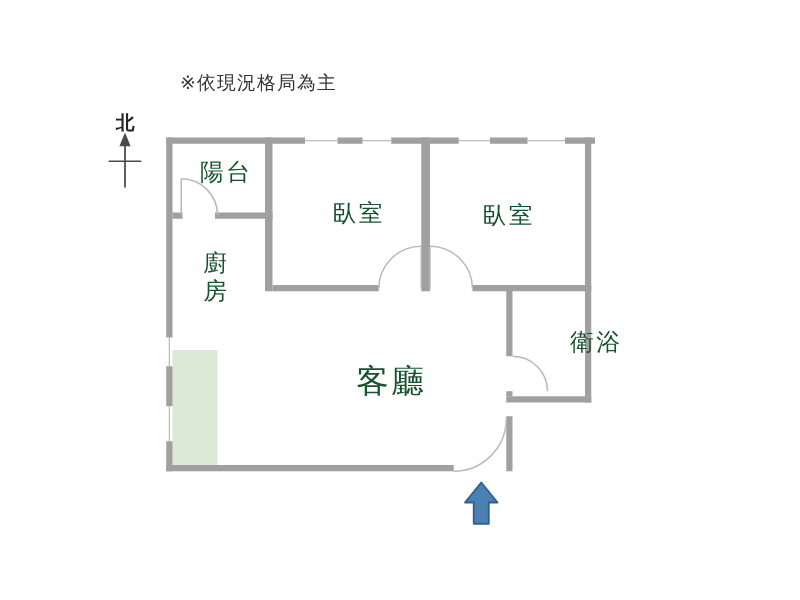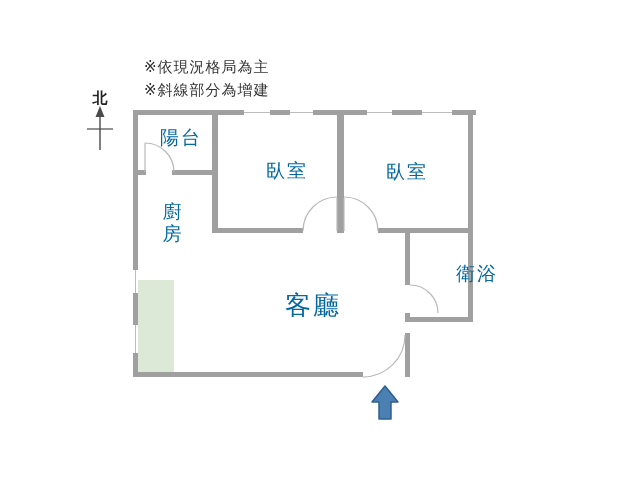--- a/index.html
+++ b/index.html
@@ -6,42 +6,41 @@
   .plan{
     position:relative;width:640px;height:480px;background:#ffffff;overflow:hidden;
     font-family:"Liberation Sans","DejaVu Sans",sans-serif;
   }
   .wall{position:absolute;background:#a0a0a0;}
   .winline{position:absolute;background:#bcbcbc;}
   .addition{position:absolute;left:138px;top:280px;width:36px;height:93px;background:#dde9d7;}
   .notes{position:absolute;left:144px;top:55px;color:#333333;font-size:15px;line-height:23px;letter-spacing:1px;}
   .north-label{position:absolute;left:88px;top:89px;width:24px;text-align:center;font-size:15px;font-weight:bold;color:#222222;}
   .compass-svg{position:absolute;left:80px;top:103px;}
-  .room-label{position:absolute;transform:translate(-50%,-50%);color:#0369a1;font-size:19px;letter-spacing:2px;white-space:nowrap;}
+  .room-label{position:absolute;transform:translate(-50%,-50%);color:#14532d;font-size:19px;letter-spacing:2px;white-space:nowrap;}
   .room-label.vertical{transform:none;white-space:normal;width:24px;text-align:center;line-height:22px;letter-spacing:0;}
   .lbl-balcony{left:181px;top:138px;}
   .lbl-bedroom1{left:287px;top:171px;}
   .lbl-bedroom2{left:407px;top:172px;}
   .lbl-kitchen{left:160px;top:201px;}
   .lbl-living{left:313px;top:305px;font-size:26px;}
   .lbl-bath{left:448px;top:274px;margin-left:29px;}
   .doors-svg,.arrow-svg{position:absolute;left:0;top:0;pointer-events:none;}
   .watermark{
     position:absolute;left:140px;top:213px;font-size:50px;font-weight:bold;
     color:#8d8d8d;letter-spacing:6px;opacity:0.93;white-space:nowrap;line-height:52px;
   }
 </style>
 </head>
 <body>
 
 <div class="plan">
 
   <div class="notes">
     <div>※依現況格局為主</div>
-    <div>※斜線部分為增建</div>
   </div>
 
   <div class="north-label">北</div>
   <svg class="compass-svg" width="42" height="52">
     <line x1="20" y1="10" x2="20" y2="47" stroke="#4a4a4a" stroke-width="1.4"></line>
     <polygon points="20,3 15.5,14 24.5,14" fill="#4a4a4a"></polygon>
     <line x1="7" y1="26" x2="33" y2="26" stroke="#4a4a4a" stroke-width="1.2"></line>
   </svg>
 
   <div class="addition"></div>

